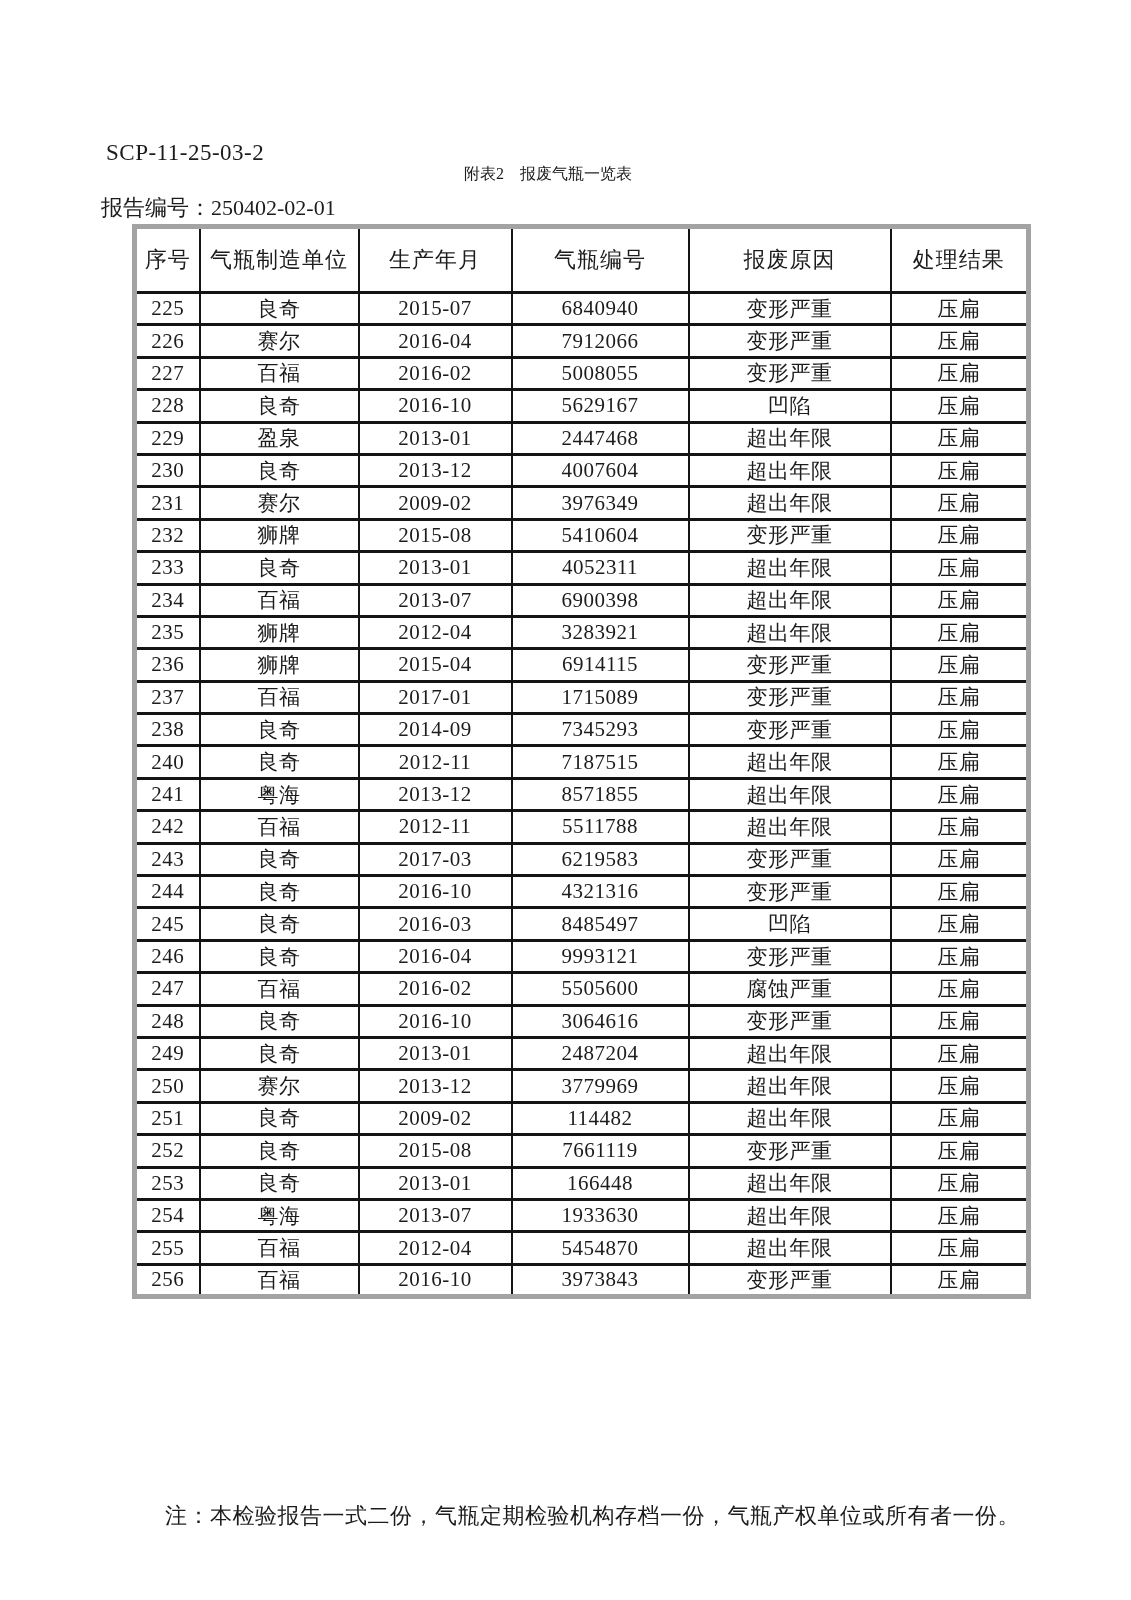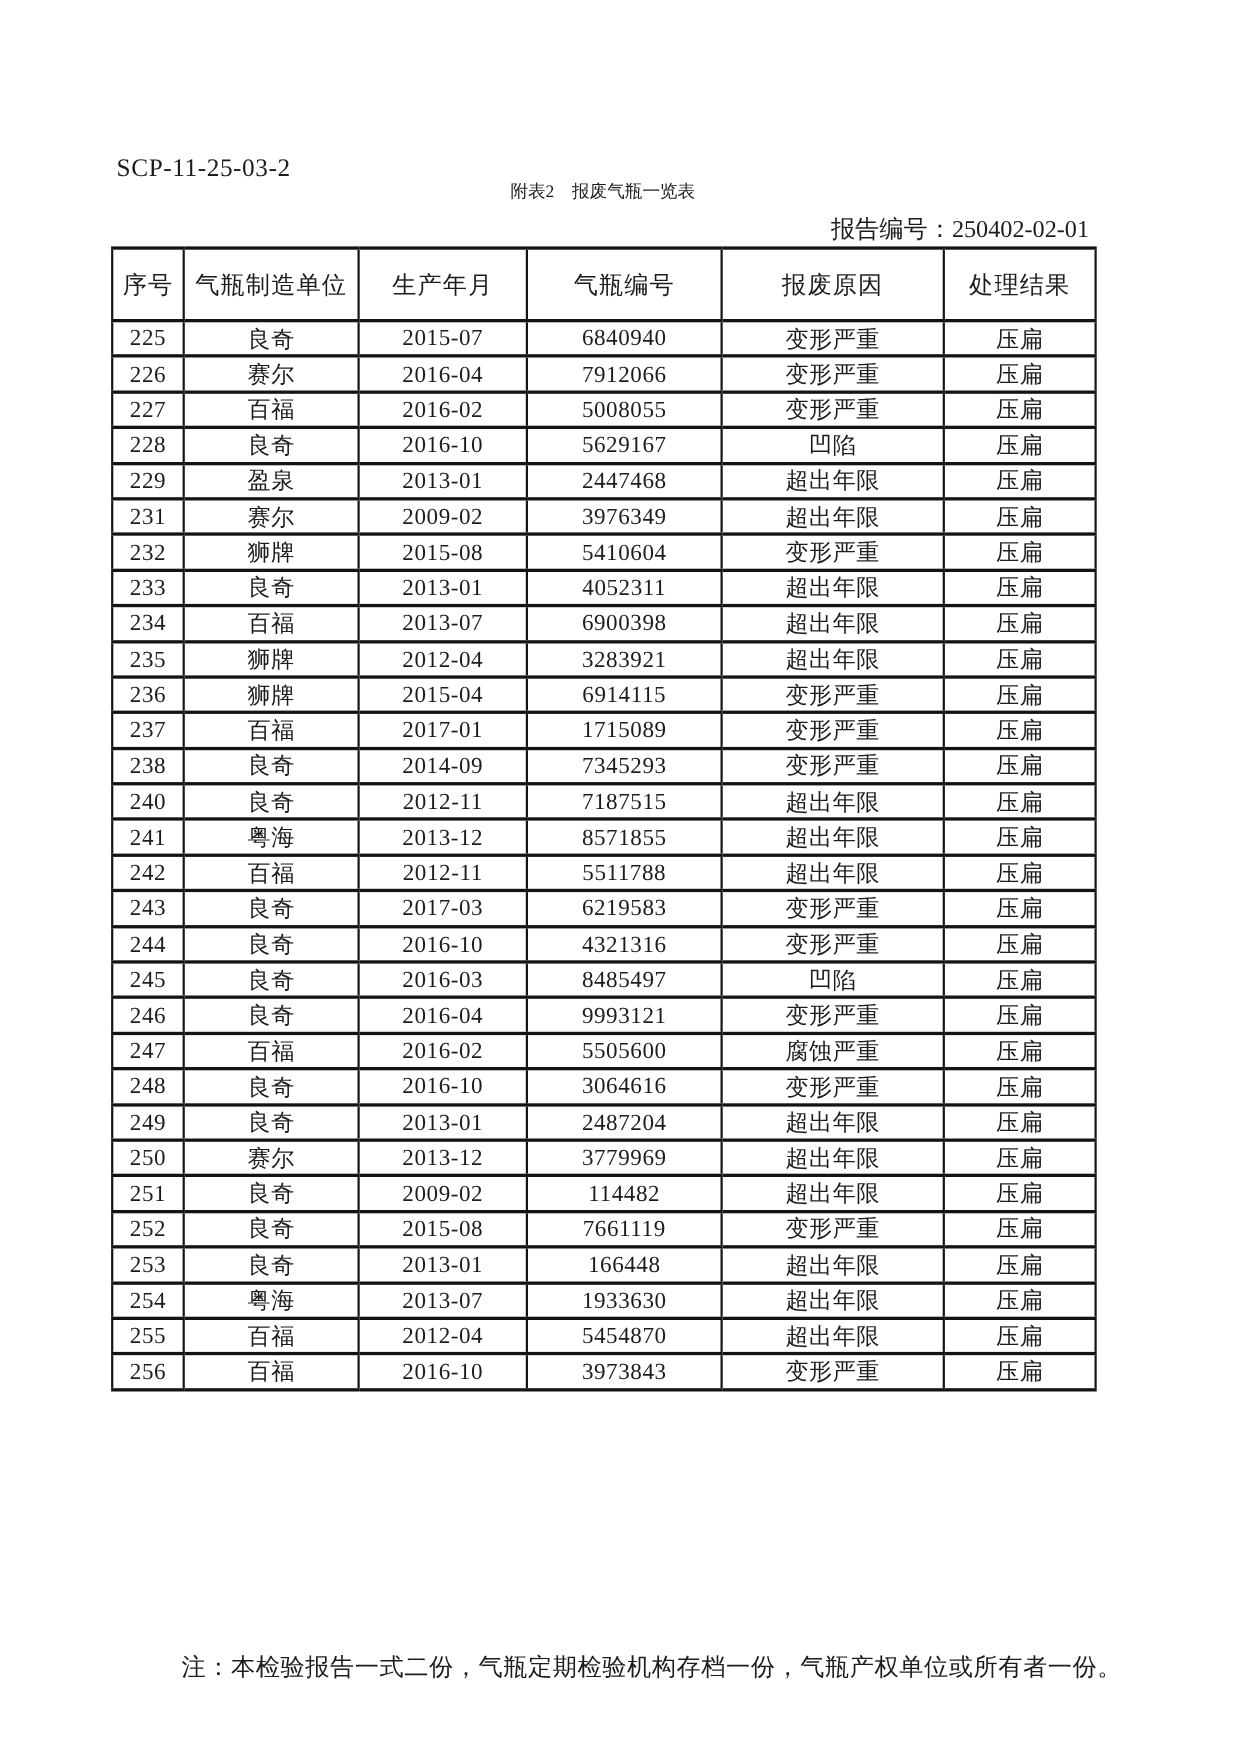--- a/index.html
+++ b/index.html
@@ -15,42 +15,42 @@
   .doc-code {
     position: absolute; left: 106px; top: 140px;
     font-size: 23px; letter-spacing: 0.5px; color: #1c1c1c;
   }
   .doc-title {
     position: absolute; left: 101px; top: 164px; width: 894px;
     text-align: center; font-size: 16px; font-weight: 400; color: #1c1c1c;
   }
   .report-line {
     position: absolute; left: 101px; top: 193px; width: 889px;
-    text-align: right; font-size: 22px; color: #1c1c1c;
+    font-size: 22px; color: #1c1c1c;
   }
 
   .scrap-table {
     position: absolute; left: 101px; top: 224px;
     border-collapse: collapse;
     table-layout: fixed;
     width: 894px;
     background: #fff;
   }
   .scrap-table th, .scrap-table td {
     border-left: 2px solid #141414;
     border-right: 2px solid #141414;
     border-top: 3px solid #141414;
     border-bottom: 3px solid #141414;
     text-align: center;
     vertical-align: middle;
     font-weight: 400;
     overflow: hidden;
     white-space: nowrap;
   }
-  .scrap-table { border: 2px solid #a3a3a3; }
+  .scrap-table { border: 5px solid #a3a3a3; margin-left: 31px; }
   .scrap-table th {
     height: 66px;
     font-size: 22px;
     letter-spacing: 1px;
   }
   .scrap-table td {
     height: 32.4px;
     font-size: 21px;
     letter-spacing: 0.5px;
   }
@@ -126,20 +126,28 @@
         </tr>
         <tr>
           <td>229</td>
           <td>盈泉</td>
           <td>2013-01</td>
           <td>2447468</td>
           <td>超出年限</td>
           <td>压扁</td>
         </tr>
         <tr>
+          <td>230</td>
+          <td>良奇</td>
+          <td>2013-12</td>
+          <td>4007604</td>
+          <td>超出年限</td>
+          <td>压扁</td>
+        </tr>
+        <tr>
           <td>231</td>
           <td>赛尔</td>
           <td>2009-02</td>
           <td>3976349</td>
           <td>超出年限</td>
           <td>压扁</td>
         </tr>
         <tr>
           <td>232</td>
           <td>狮牌</td>

